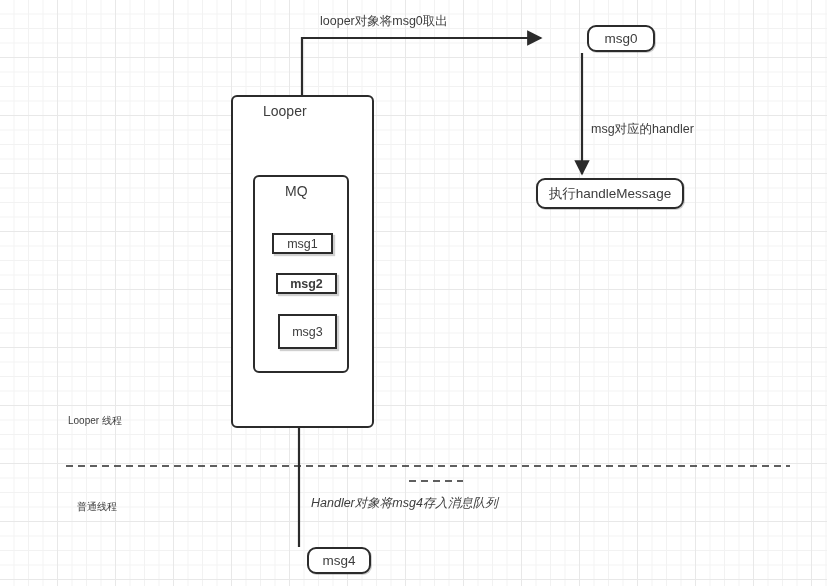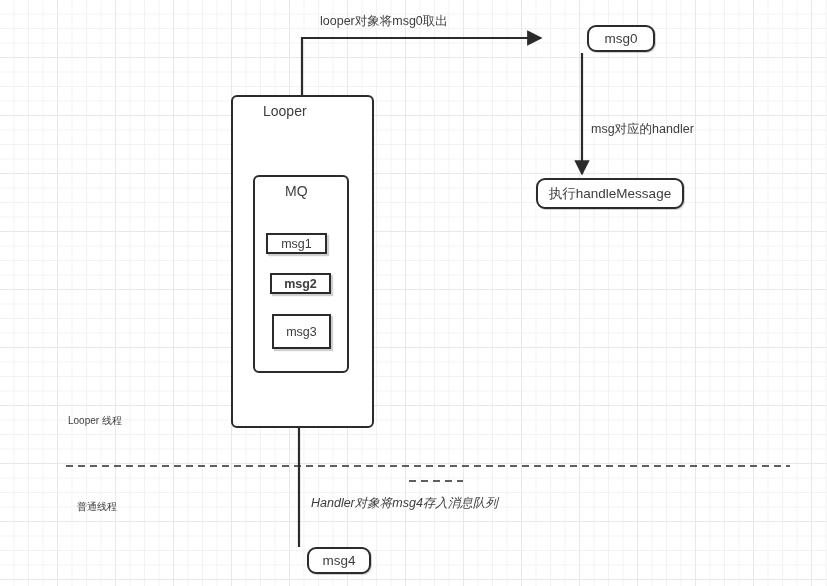--- a/index.html
+++ b/index.html
@@ -63,20 +63,21 @@
     border-radius: 9px;
     font-size: 13.5px;
     box-shadow: 1px 1px 0 rgba(0,0,0,0.18);
     margin-left: 39px;
   }
   .msg-item {
     border: 2px solid #2b2b2b;
     border-radius: 0;
     font-size: 12.5px;
     box-shadow: 2px 2px 1px rgba(120,120,120,0.35);
+    margin-left: 6px;
   }
   .edge-label {
     position: absolute;
     color: #3d3d3d;
     font-size: 12.5px;
     white-space: nowrap;
   }
   .plain-label {
     position: absolute;
     color: #3d3d3d;

